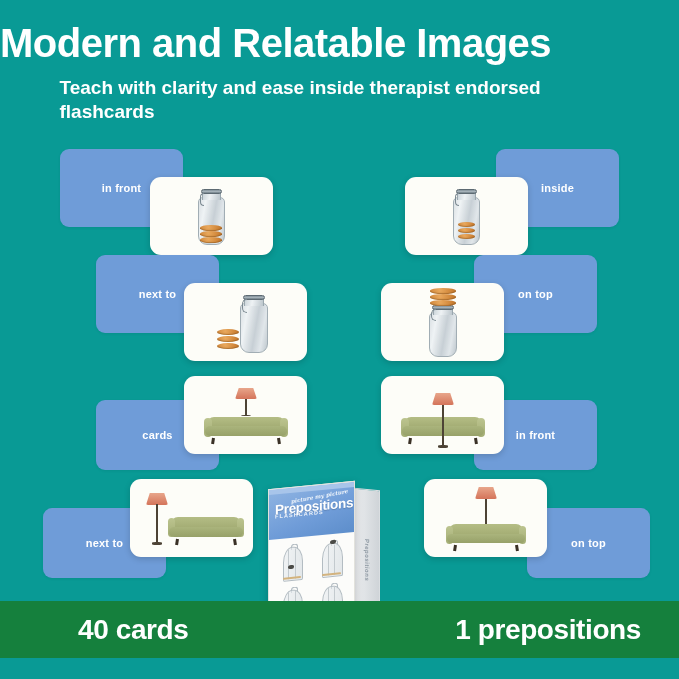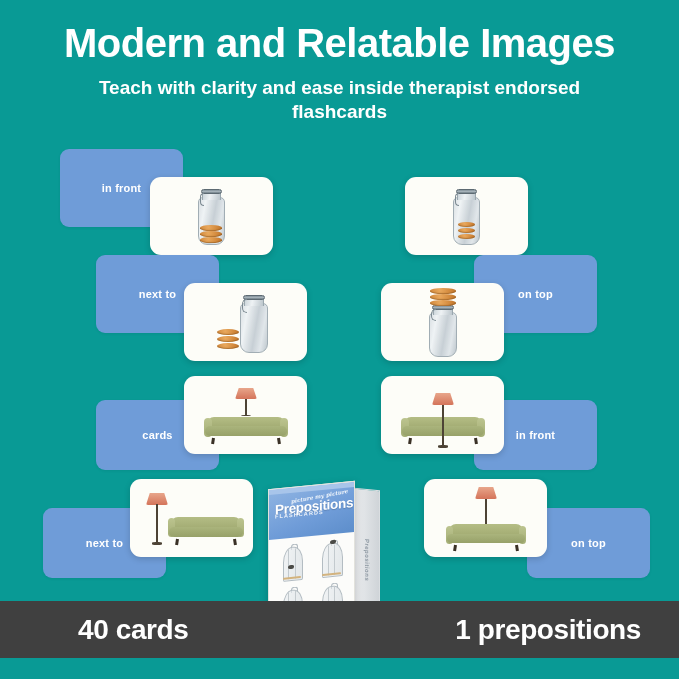--- a/index.html
+++ b/index.html
@@ -6,21 +6,21 @@
   body{
     width:679px;height:679px;
     background:#099a95;
     font-family:"Liberation Sans", sans-serif;
     overflow:hidden;
     position:relative;
   }
   #stage{position:relative;width:679px;height:679px;overflow:hidden;background:#099a95;}
 
   
-  .header{position:absolute;left:0;top:0;width:679px;text-align:center;}
+  .header{position:absolute;left:0;top:0;width:679px;}
   .title{
     font-size:40px;line-height:1.05;font-weight:bold;color:#ffffff;
     letter-spacing:-0.5px;margin:0;padding-top:22px;
     font-family:"Liberation Sans", sans-serif;
   }
   .subtitle{
     font-size:19px;line-height:1.28;font-weight:bold;color:#ffffff;
     margin:12px auto 0;max-width:560px;
     font-family:"Liberation Sans", sans-serif;
   }
@@ -183,21 +183,21 @@
     position:absolute;width:6px;height:4px;background:#4a4a46;border-radius:60% 40% 50% 50%;
   }
   .birdcage .floor{
     position:absolute;left:24%;bottom:8%;width:52%;height:4%;
     background:#d3b37e;border-radius:2px;
   }
 
   
   .banner{
     position:absolute;left:0;width:679px;
-    background:#404040;
+    background:#15803d;
     display:flex;align-items:center;justify-content:space-between;
   }
   .banner span{
     color:#ffffff;font-size:28px;font-weight:bold;letter-spacing:-.4px;
   }
   .banner .left{margin-left:78px;}
   .banner .right{margin-right:38px;}
   .footer-strip{
     position:absolute;left:0;width:679px;background:#099a95;
   }
@@ -225,20 +225,23 @@
           <div class="clasp"></div>
       </div>
       <div class="cookie-stack" style="left:50px;top:48px;width:22px;height:22px;">
         <div class="cookie" style="top:0;"></div>
         <div class="cookie" style="top:6px;"></div>
         <div class="cookie" style="top:12px;"></div>
       </div>
     </div>
   </div>
 
+  <div class="word-card" style="left:496px;top:149px;width:123px;height:78px;">
+    <span>inside</span>
+  </div>
 
   <div class="pic-card" style="left:405px;top:177px;width:123px;height:78px;">
     <div class="pic-inner">
       <div class="jar" style="left:48px;top:12px;width:27px;height:56px;">
         <div class="body"></div>
           <div class="neck"></div>
           <div class="lid"></div>
           <div class="clasp"></div>
       </div>
       <div class="cookie-stack" style="left:53px;top:45px;width:17px;height:20px;">

